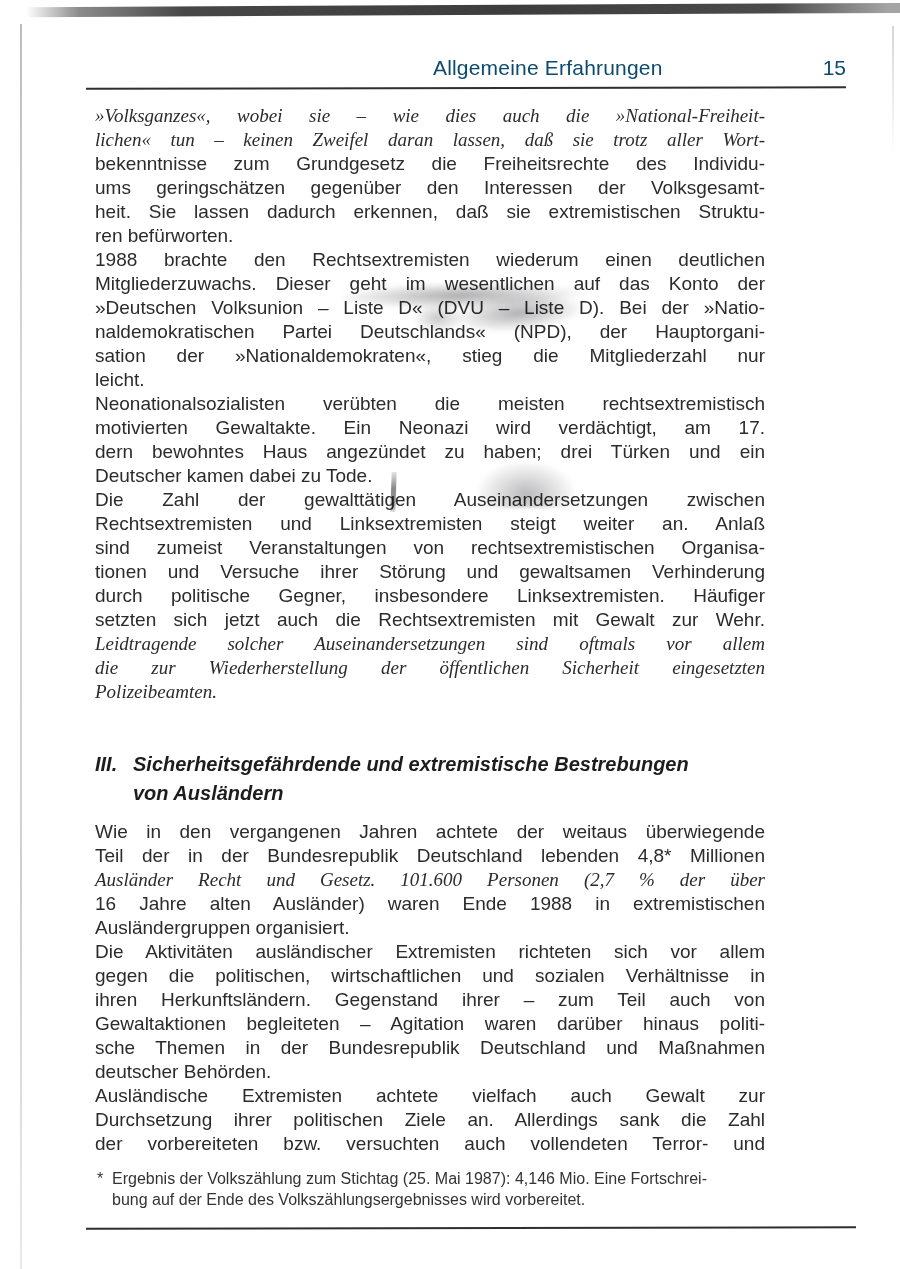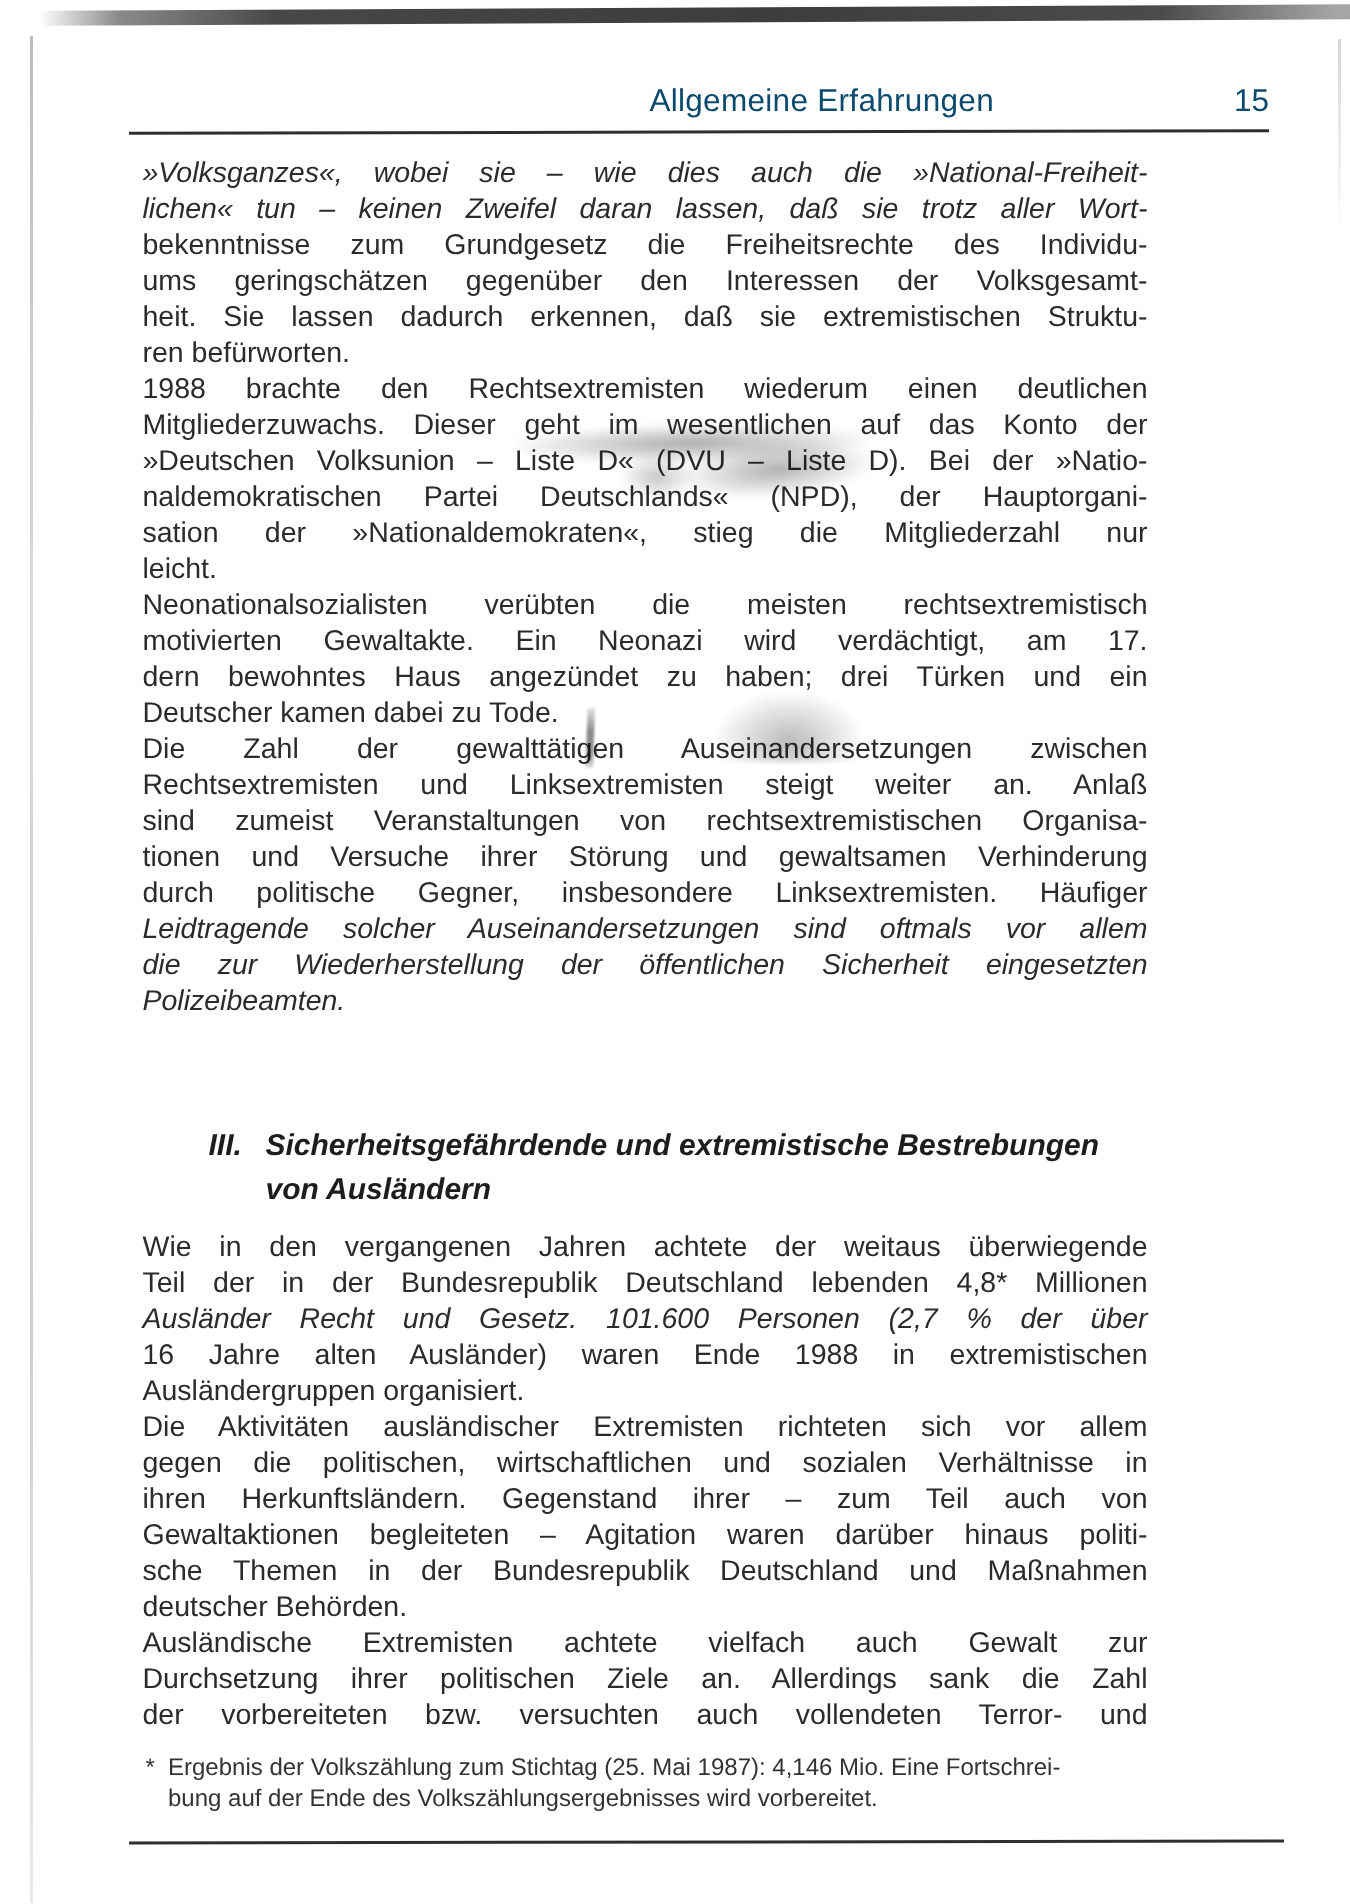--- a/index.html
+++ b/index.html
@@ -40,25 +40,25 @@
   .header-title{margin-right:160px;letter-spacing:.2px;}
   .rule{position:absolute;left:86px;height:2px;background:#2f2f2f;}
   .rule-top{top:87px;width:760px;transform:rotate(-0.12deg);}
   .rule-bottom{top:1227px;width:770px;transform:rotate(-0.1deg);}
   
   .body{position:absolute;left:95px;width:670px;font-size:19px;line-height:24px;}
   .body1{top:104px;}
   .body2{top:820px;}
   .ln{text-align:justify;text-align-last:justify;}
   .ln.end{text-align-last:left;}
-  .ln.em{font-style:italic;}
+  .ln.em{font-style:italic;font-family:Liberation Serif, serif;}
   
   .heading{position:absolute;left:95px;top:750px;width:670px;display:flex;
     font-weight:bold;font-style:italic;font-size:20px;line-height:29px;color:#1d1d1d;}
-  .heading-num{width:38px;flex:none;margin-left:44px;}
+  .heading-num{width:38px;flex:none;}
   
   .footnote{position:absolute;left:97px;top:1168px;width:660px;display:flex;
     font-size:16px;line-height:21px;color:#333;}
   .fn-marker{width:15px;flex:none;}
 </style>
 </head>
 <body>
 
 <div class="page">
 
@@ -94,20 +94,21 @@
         <div class="ln">motivierten Gewaltakte. Ein Neonazi wird verdächtigt, am 17.</div>
         <div class="ln">dern bewohntes Haus angezündet zu haben; drei Türken und ein</div>
         <div class="ln end">Deutscher kamen dabei zu Tode.</div>
       </div>
       <div>
         <div class="ln">Die Zahl der gewalttätigen Auseinandersetzungen zwischen</div>
         <div class="ln">Rechtsextremisten und Linksextremisten steigt weiter an. Anlaß</div>
         <div class="ln">sind zumeist Veranstaltungen von rechtsextremistischen Organisa-</div>
         <div class="ln">tionen und Versuche ihrer Störung und gewaltsamen Verhinderung</div>
         <div class="ln">durch politische Gegner, insbesondere Linksextremisten. Häufiger</div>
+        <div class="ln">setzten sich jetzt auch die Rechtsextremisten mit Gewalt zur Wehr.</div>
         <div class="ln em">Leidtragende solcher Auseinandersetzungen sind oftmals vor allem</div>
         <div class="ln em">die zur Wiederherstellung der öffentlichen Sicherheit eingesetzten</div>
         <div class="ln em end">Polizeibeamten.</div>
       </div>
     </div>
 
   <div class="heading">
     <span class="heading-num">III.</span>
     <span class="heading-text">
       <span>Sicherheitsgefährdende und extremistische Bestrebungen</span><br>

